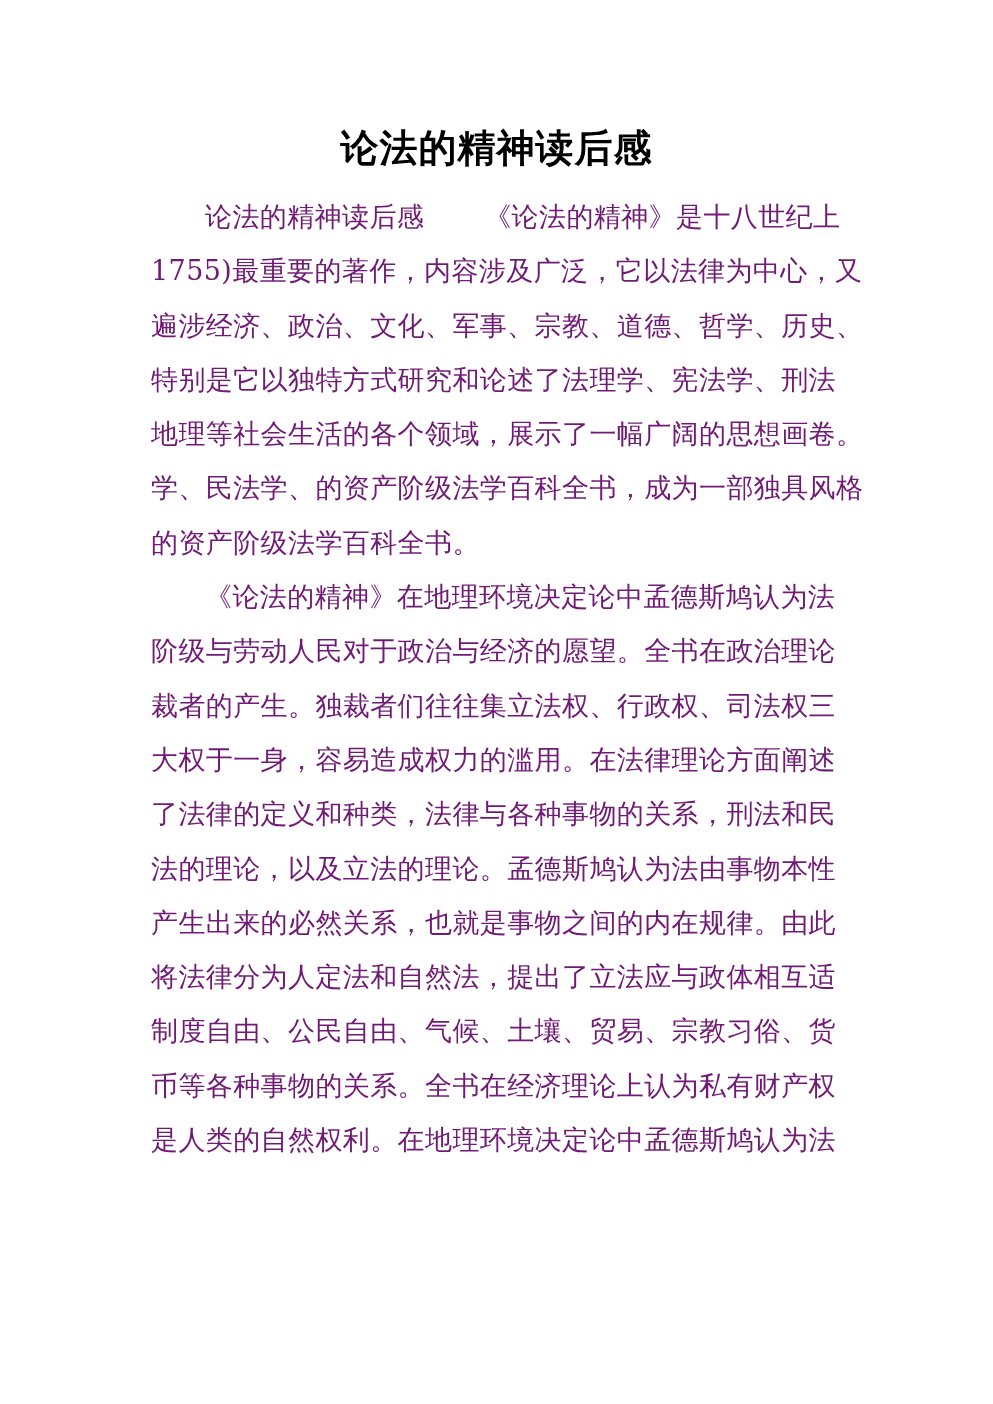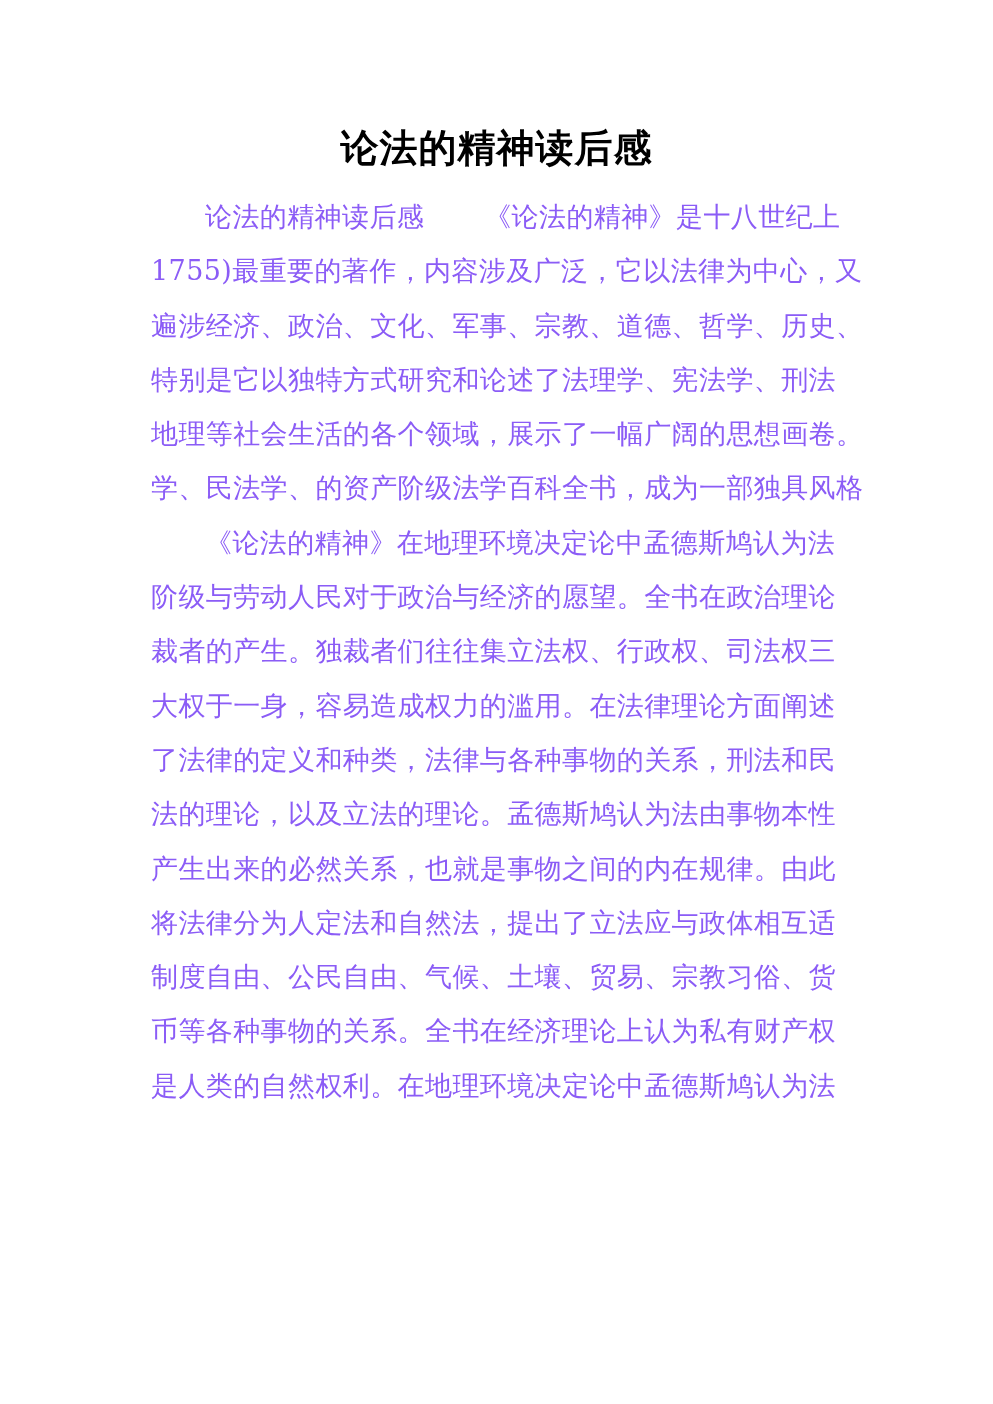--- a/index.html
+++ b/index.html
@@ -42,41 +42,42 @@
     top: 190px;
     width: 690px;
   }
   .line {
     display: block;
     height: 54.3px;
     line-height: 54.3px;
     font-size: 27px;
     white-space: nowrap;
     letter-spacing: 0.4px;
-    color: #8b5cf6;
+    color: #701a75;
   }
   .indent { padding-left: 54px; }
   .gap { display: inline-block; width: 60px; }
 </style>
 </head>
 <body>
 
 <div class="page">
 
   <h1 class="title">论法的精神读后感</h1>
 
   <div class="body">
 
     <div class="paragraph">
       <span class="line indent"><span>论法的精神读后感</span><span class="gap"></span><span>《论法的精神》是十八世纪上</span></span>
       <span class="line">1755)最重要的著作，内容涉及广泛，它以法律为中心，又</span>
       <span class="line">遍涉经济、政治、文化、军事、宗教、道德、哲学、历史、</span>
       <span class="line">特别是它以独特方式研究和论述了法理学、宪法学、刑法</span>
       <span class="line">地理等社会生活的各个领域，展示了一幅广阔的思想画卷。</span>
       <span class="line">学、民法学、的资产阶级法学百科全书，成为一部独具风格</span>
+      <span class="line">的资产阶级法学百科全书。</span>
     </div>
 
     <div class="paragraph">
       <span class="line indent">《论法的精神》在地理环境决定论中孟德斯鸠认为法</span>
       <span class="line">阶级与劳动人民对于政治与经济的愿望。全书在政治理论</span>
       <span class="line">裁者的产生。独裁者们往往集立法权、行政权、司法权三</span>
       <span class="line">大权于一身，容易造成权力的滥用。在法律理论方面阐述</span>
       <span class="line">了法律的定义和种类，法律与各种事物的关系，刑法和民</span>
       <span class="line">法的理论，以及立法的理论。孟德斯鸠认为法由事物本性</span>
       <span class="line">产生出来的必然关系，也就是事物之间的内在规律。由此</span>

